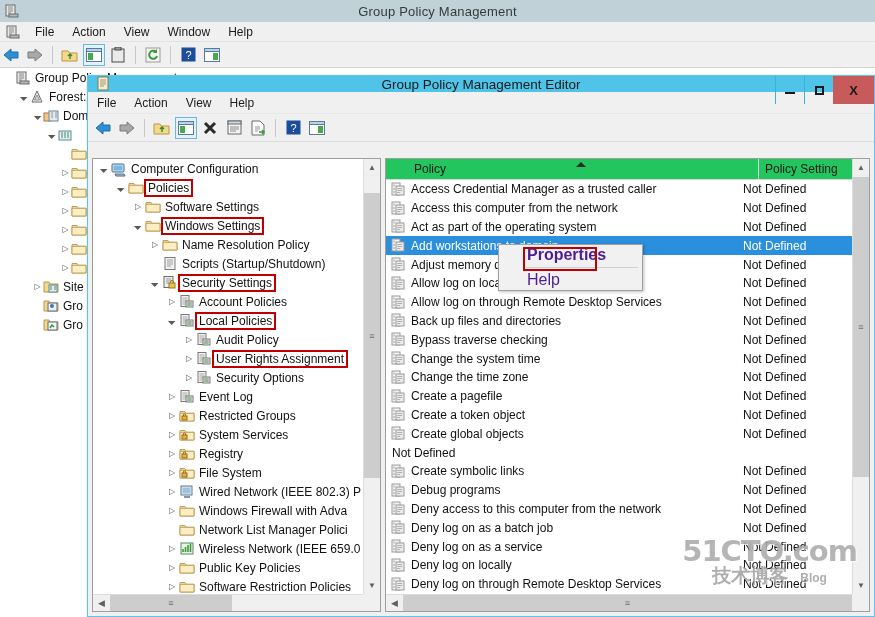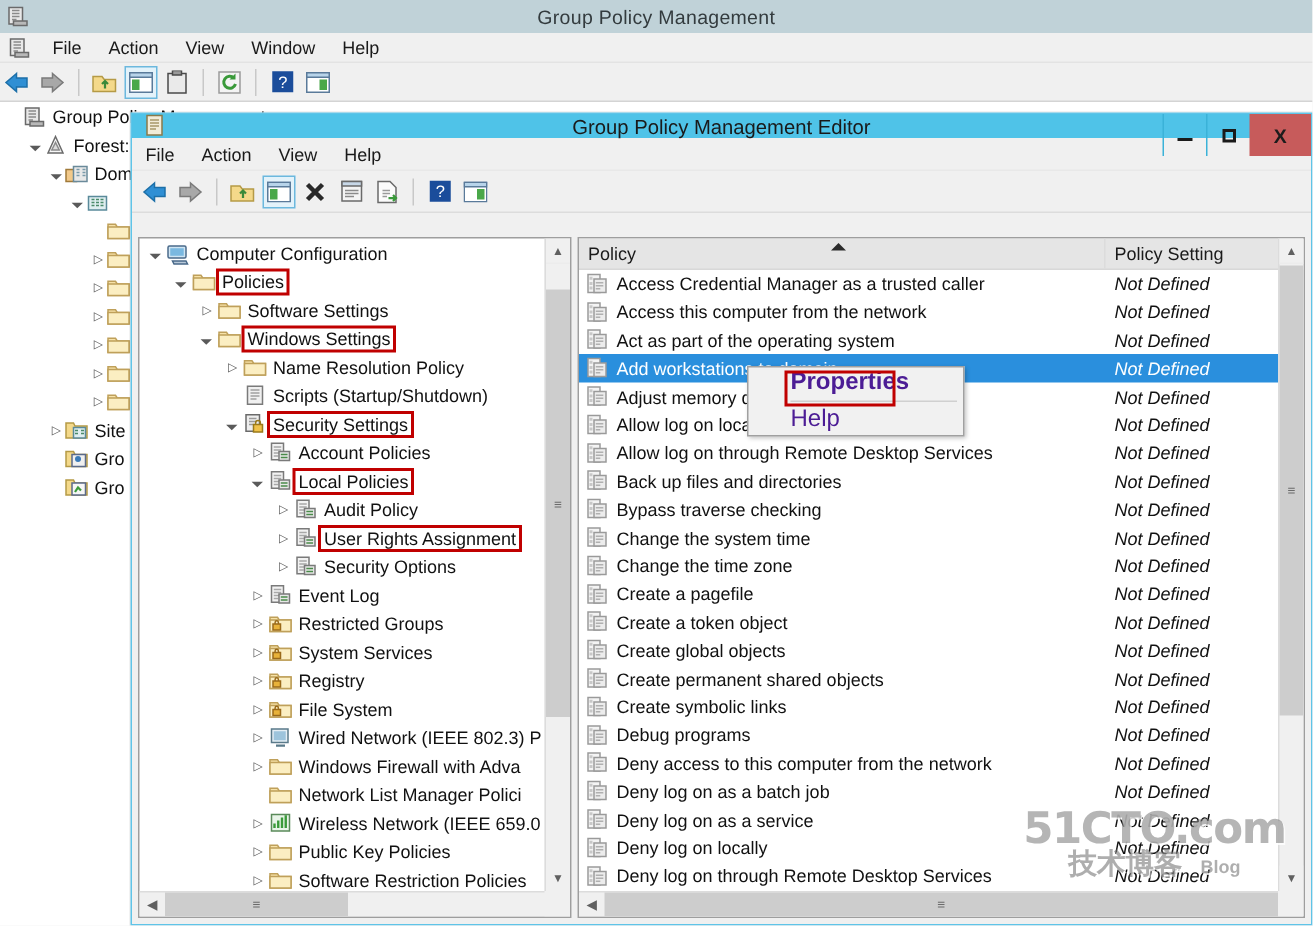--- a/index.html
+++ b/index.html
@@ -96,34 +96,34 @@
            font-size: 12px; color: #111; padding-left: 4px; }
   .t-exp { width: 14px; text-align: center; font-size: 8px; color: #5a5a5a; flex: none; }
   .t-ic { width: 16px; height: 16px; flex: none; margin-right: 4px; }
   .t-lbl { position: relative; }
   .t-lbl.boxed::after {
     content: ""; position: absolute; left: -4px; top: -2px; right: -4px; bottom: -2px;
     border: 2px solid #c00000; pointer-events: none;
   }
 
   
-  .lv-header { display: flex; height: 21px; background: #e5e5e5; border-bottom: 1px solid #d8d8d8;
-               font-size: 12px; color: #1a1a1a; }
+  .lv-header { display: flex; height: 21px; background: #22c55e; border-bottom: 1px solid #d8d8d8;
+               font-size: 12px; color: #1a1a1a; padding-left: 22px; }
   .lv-h { display: flex; align-items: center; padding-left: 6px; position: relative;
           border-right: 1px solid #dcdcdc; }
   .lv-h.c1 { width: 351px; }
   .lv-h.c2 { flex: 1; text-align: center; }
   .sortarrow { position: absolute; left: 168px; top: 3px;
                width: 0; height: 0; border-left: 5px solid transparent;
                border-right: 5px solid transparent; border-bottom: 5px solid #2b2b2b; }
   .lv-body { position: absolute; left: 0; top: 21px; right: 17px; bottom: 17px; overflow: hidden; }
   .lv-row { display: flex; align-items: center; height: 18.8px; font-size: 12px; color: #111; }
   .lv-row.sel { background: #2a8fdd; color: #fff; }
   .lv-c1 { width: 351px; display: flex; align-items: center; padding-left: 5px; white-space: nowrap; overflow: hidden; }
-  .lv-c2 { padding-left: 6px; white-space: nowrap; font-style: italic; }
+  .lv-c2 { padding-left: 6px; white-space: nowrap; }
   .lv-ic { width: 15px; height: 15px; margin-right: 5px; flex: none; }
 
   
   .vsb { position: absolute; right: 0; top: 0; bottom: 17px; width: 17px;
          background: #f0f0f0; border-left: 1px solid #dcdcdc; }
   .vsb .arr { height: 17px; display: flex; align-items: center; justify-content: center;
               font-size: 8px; color: #606060; background: #f0f0f0; }
   .vsb .arr.top { border-bottom: 1px solid #ececec; }
   .vsb .arr.bot { position: absolute; bottom: 0; left: 0; right: 0; }
   .vsb .thumb { position: absolute; left: 0; right: 0; background: #cdcdcd;
@@ -896,31 +896,20 @@
                       <rect x="2" y="6" width="2" height="2" fill="#c8c8c8"></rect>
                       <rect x="2" y="9" width="2" height="2" fill="#c8c8c8"></rect>
                       <rect x="5" y="4" width="8" height="9" fill="#ececec" stroke="#9a9a9a"></rect>
                       <path d="M6.2 6.5h5M6.2 8.5h5M6.2 10.5h3" stroke="#b0b0b0"></path>
                     </svg></span>
                   <span>Create global objects</span>
                 </span>
                 <span class="lv-c2">Not Defined</span>
               </div>
               <div class="lv-row">
-                <span class="lv-c1">
-                  <span class="lv-ic"><svg width="15" height="15" viewBox="0 0 15 15">
-                      <rect x="1" y="1" width="8" height="12" fill="#f4f4f4" stroke="#9a9a9a"></rect>
-                      <rect x="2" y="2.5" width="2" height="2" fill="#c8c8c8"></rect>
-                      <rect x="2" y="6" width="2" height="2" fill="#c8c8c8"></rect>
-                      <rect x="2" y="9" width="2" height="2" fill="#c8c8c8"></rect>
-                      <rect x="5" y="4" width="8" height="9" fill="#ececec" stroke="#9a9a9a"></rect>
-                      <path d="M6.2 6.5h5M6.2 8.5h5M6.2 10.5h3" stroke="#b0b0b0"></path>
-                    </svg></span>
-                  <span>Create permanent shared objects</span>
-                </span>
                 <span class="lv-c2">Not Defined</span>
               </div>
               <div class="lv-row">
                 <span class="lv-c1">
                   <span class="lv-ic"><svg width="15" height="15" viewBox="0 0 15 15">
                       <rect x="1" y="1" width="8" height="12" fill="#f4f4f4" stroke="#9a9a9a"></rect>
                       <rect x="2" y="2.5" width="2" height="2" fill="#c8c8c8"></rect>
                       <rect x="2" y="6" width="2" height="2" fill="#c8c8c8"></rect>
                       <rect x="2" y="9" width="2" height="2" fill="#c8c8c8"></rect>
                       <rect x="5" y="4" width="8" height="9" fill="#ececec" stroke="#9a9a9a"></rect>

